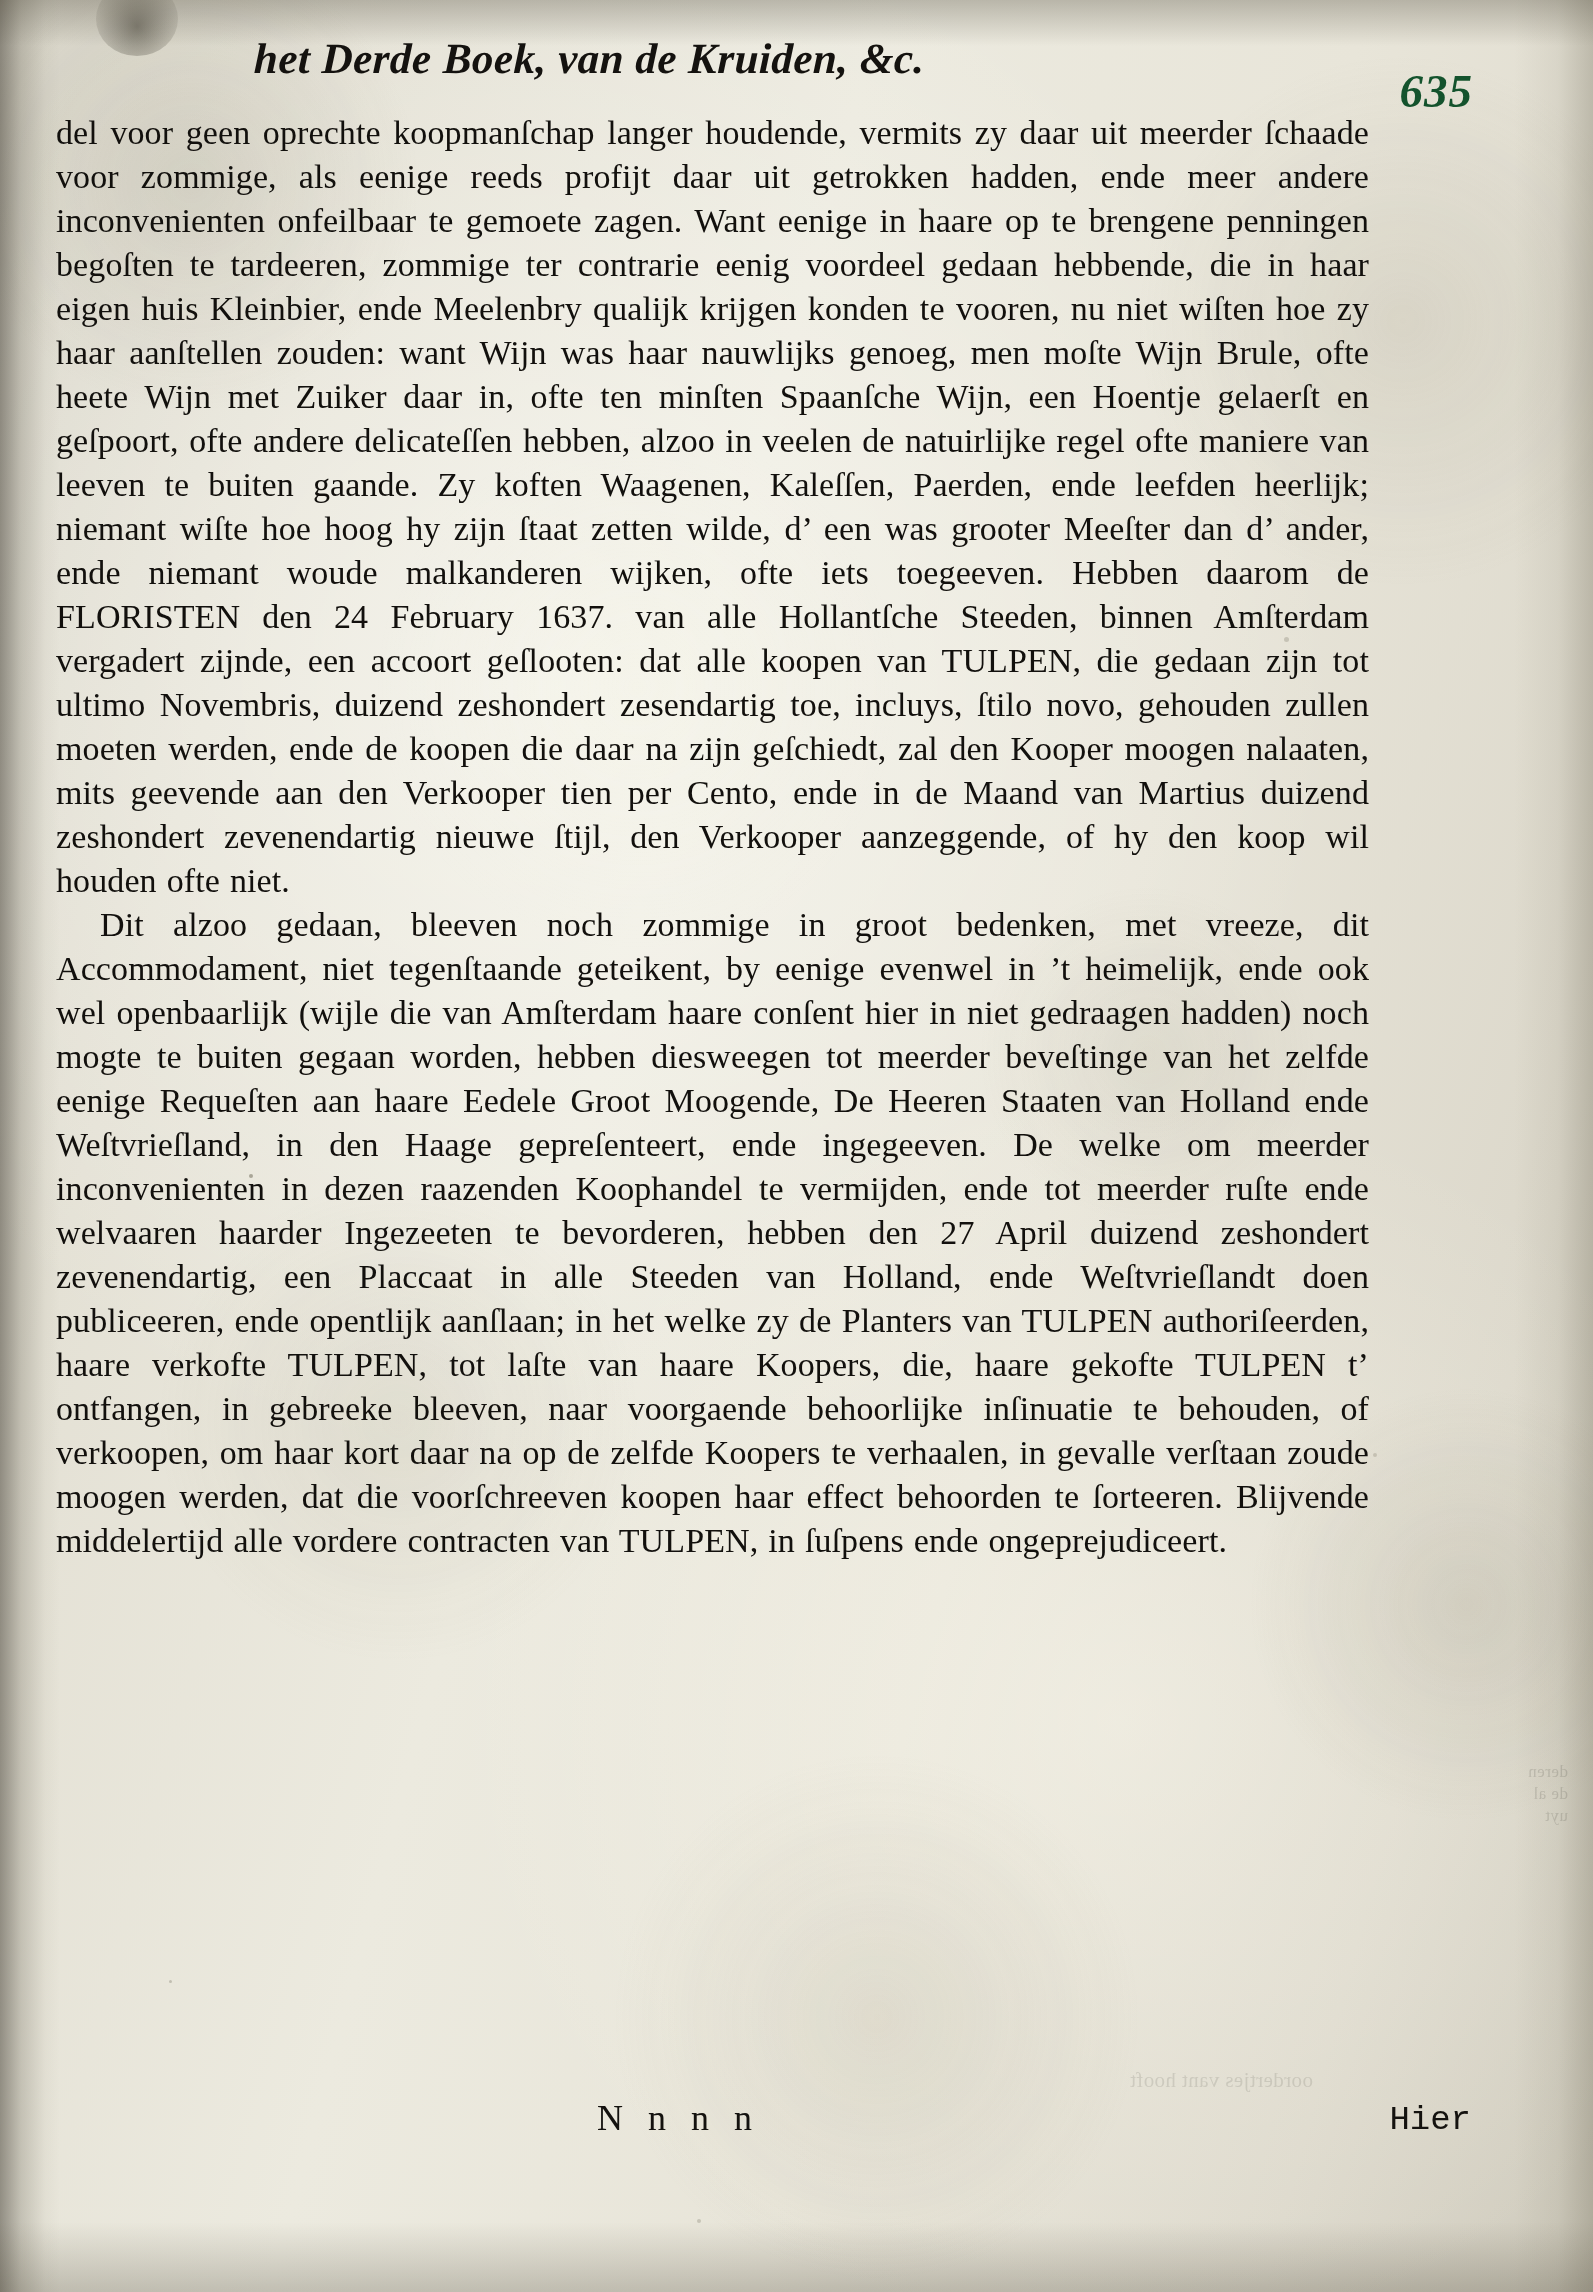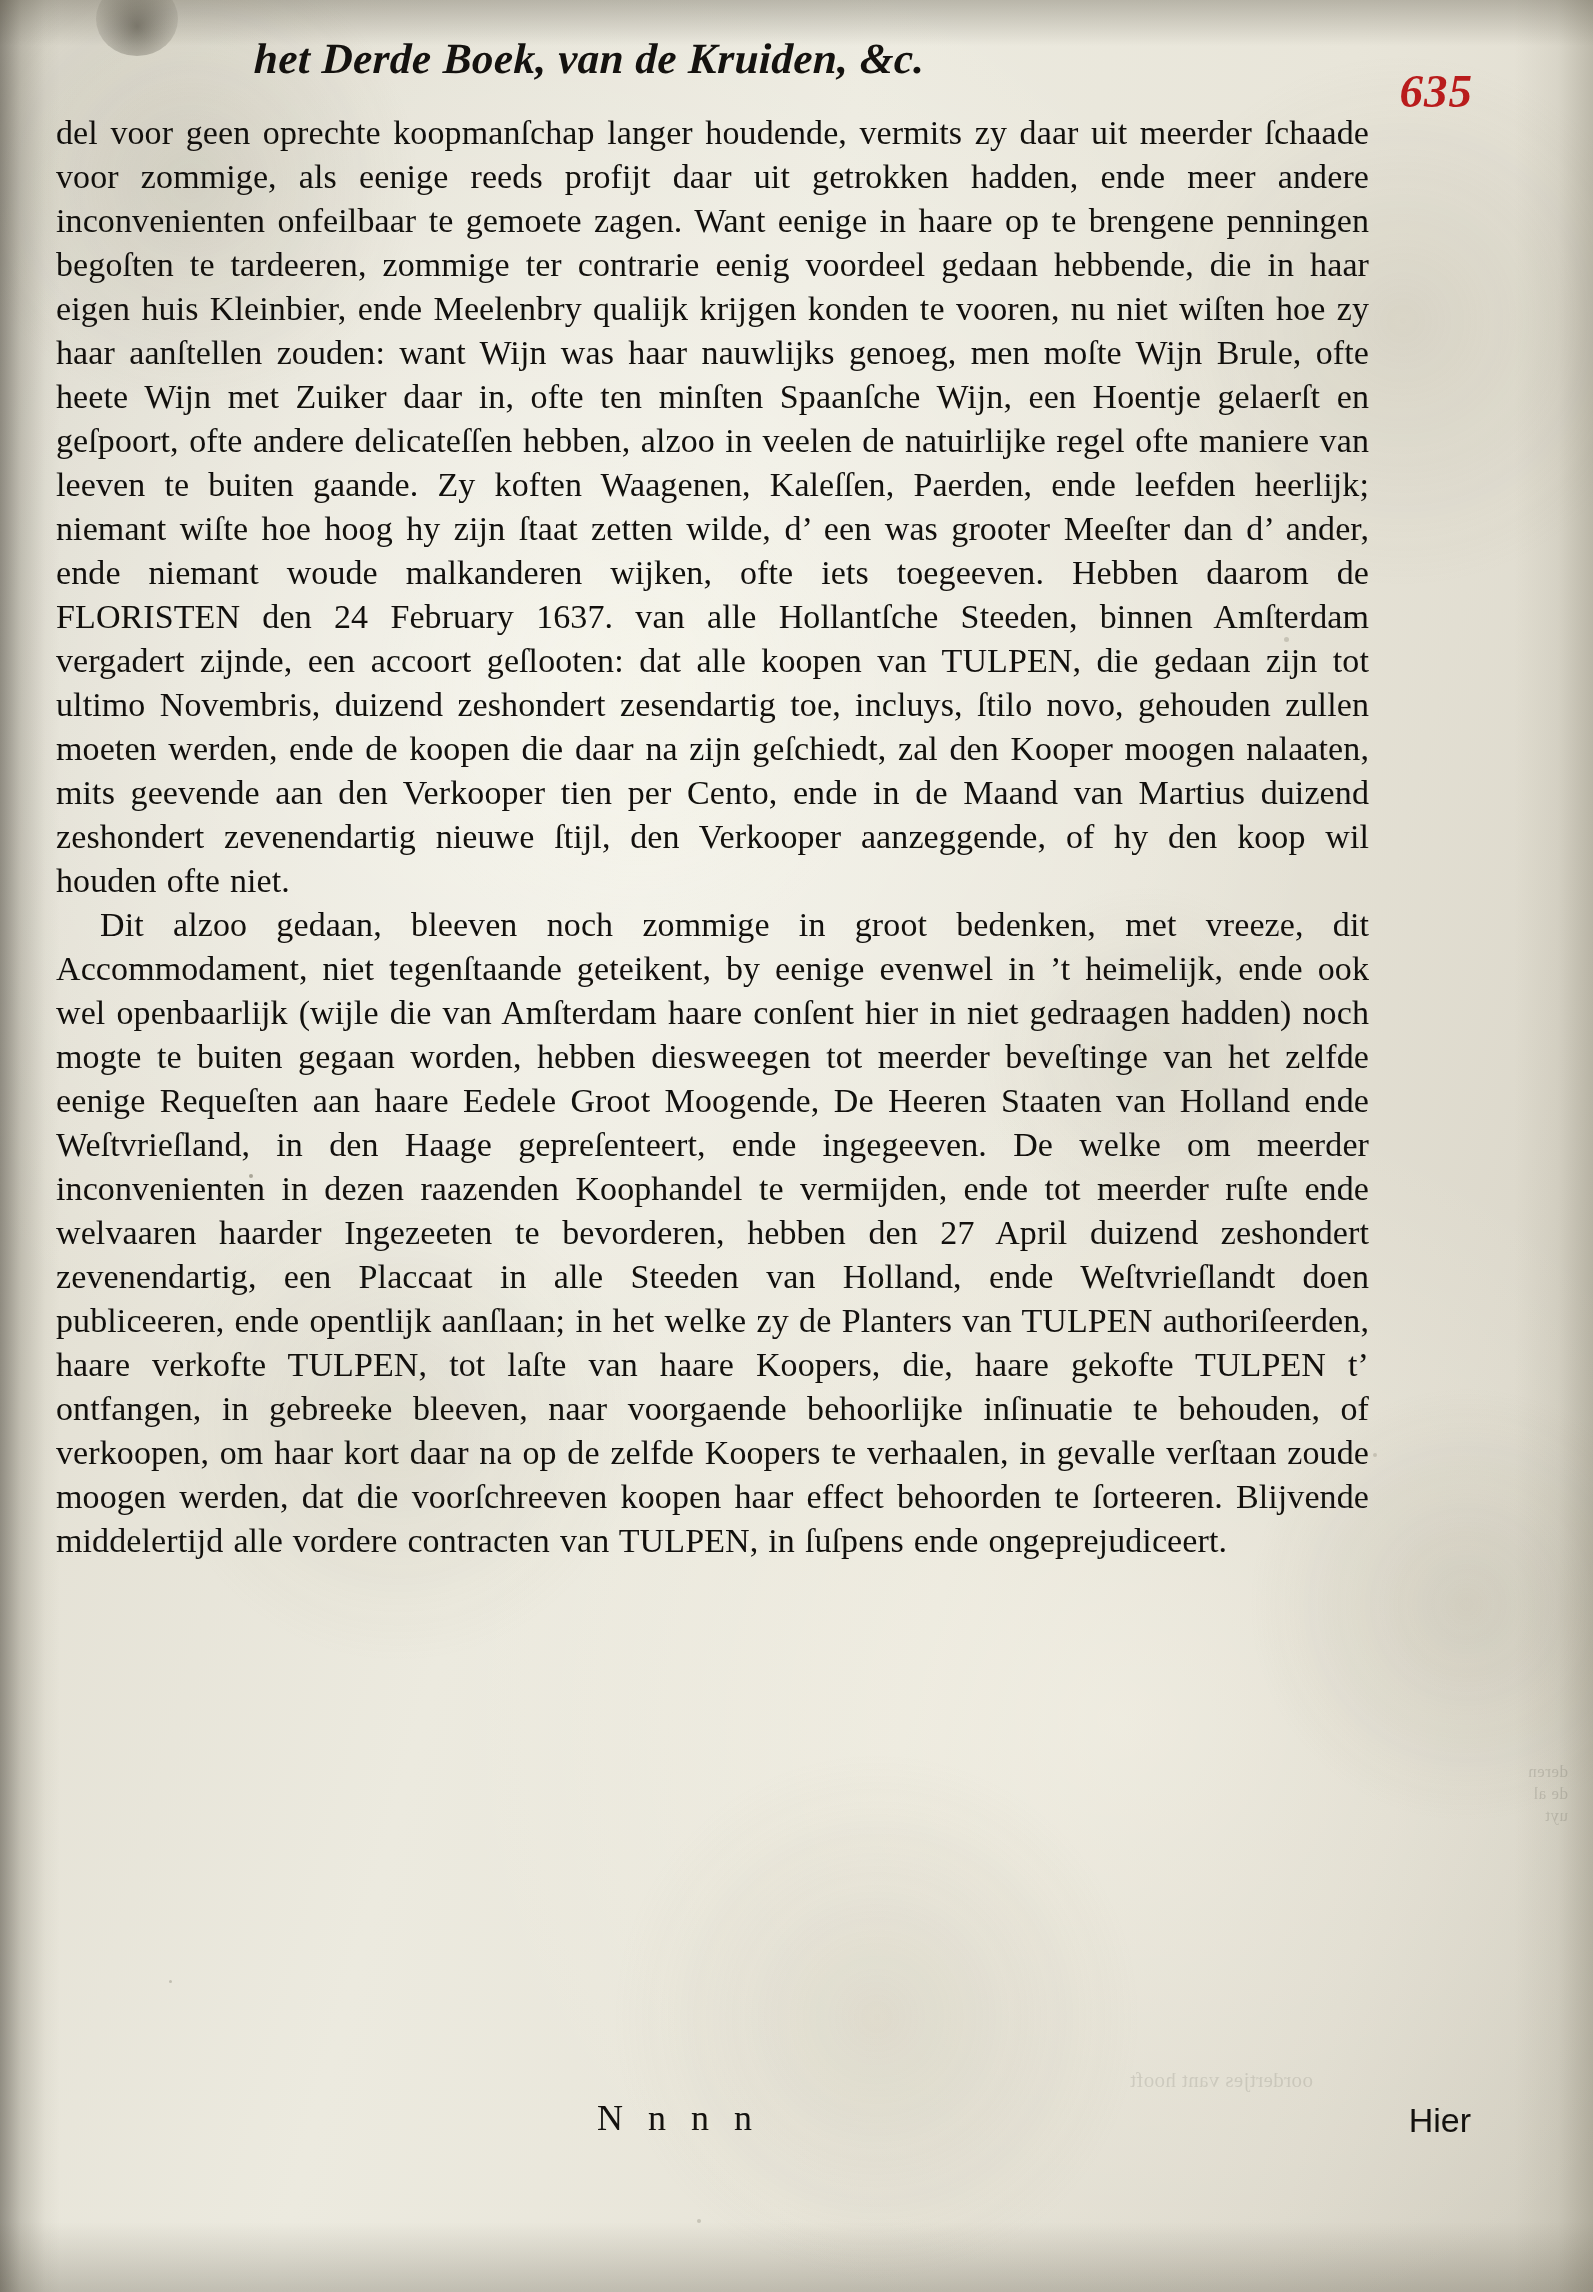--- a/index.html
+++ b/index.html
@@ -128,21 +128,21 @@
     transform: skewX(-2deg);
   }
   .page-number {
     position: absolute;
     right: 121px;
     top: 30px;
     font-family: "Liberation Serif", serif;
     font-style: italic;
     font-weight: 700;
     font-size: 47px;
-    color: #b91c1c;
+    color: #14532d;
     letter-spacing: 1px;
   }
 
   .body-text {
     position: absolute;
     left: 56px;
     top: 111px;
     width: 1313px;
     font-family: "Liberation Serif", serif;
     font-size: 34px;
@@ -167,21 +167,21 @@
     font-family: "Liberation Serif", serif;
     font-size: 36px;
     letter-spacing: 8px;
     color: #14120f;
     text-align: right;
   }
   .footer-catch {
     position: absolute;
     right: 123px;
     top: 2101px;
-    font-family: Liberation Sans, sans-serif;
+    font-family: Liberation Mono, monospace;
     font-size: 34px;
     color: #14120f;
   }
 
   
   .speck {
     position: absolute;
     border-radius: 50%;
     background: rgba(90,84,66,0.45);
   }

